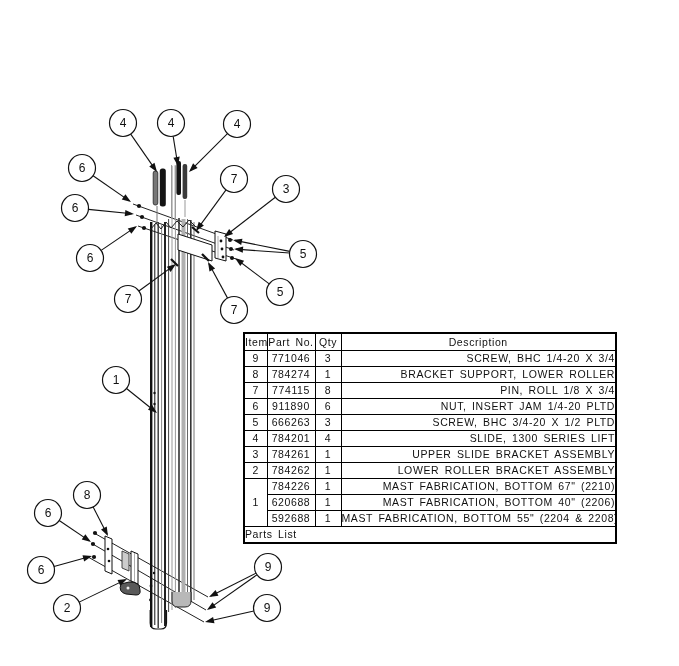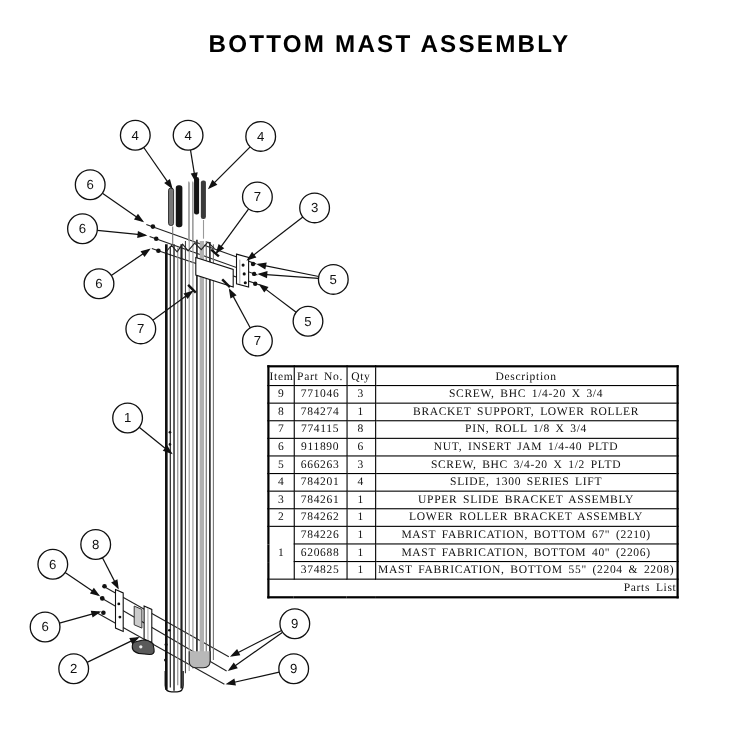--- a/index.html
+++ b/index.html
@@ -7,42 +7,41 @@
   .page{position:relative;width:679px;height:666px;background:#ffffff;overflow:hidden;}
   .page-title{
     position:absolute;top:27px;left:354px;transform:translateX(-50%);
     font-size:22px;font-weight:bold;letter-spacing:2px;color:#000;
     white-space:nowrap;font-family:"Liberation Sans",sans-serif;
   }
   svg.diagram{position:absolute;left:0;top:0;}
   .parts-table{
     position:absolute;left:243px;top:332px;width:372px;
     border-collapse:collapse;table-layout:fixed;
-    font-family:Liberation Serif, serif;font-size:10.5px;
+    font-family:Liberation Sans, sans-serif;font-size:10.5px;
     letter-spacing:0.6px;word-spacing:2px;color:#111;
     border:2px solid #000;
   }
   .parts-table td,.parts-table th{
     border:1px solid #000;height:15px;padding:0;line-height:13px;
     white-space:nowrap;overflow:hidden;font-weight:normal;
   }
   .parts-table thead th{height:16px;text-align:center;}
   .c-item{text-align:center;}
   .c-part{text-align:center;padding-left:2px;}
   .c-qty{text-align:center;}
-  .c-desc{text-align:center;padding-left:3px;}
-  .footer-cell{height:16px;text-align:right;}
+  .c-desc{text-align:right;padding-left:3px;}
+  .footer-cell{height:16px;text-align:left;}
   .callout-text{font-family:"Liberation Sans",sans-serif;font-size:12px;fill:#111;}
 </style>
 </head>
 <body>
 
 <div class="page">
 
-  <div class="page-title">BOTTOM MAST ASSEMBLY</div>
 
   <svg class="diagram" width="679" height="666" viewBox="0 0 679 666">
 
     <g stroke="#222" stroke-width="1">
       <line x1="133" y1="204" x2="233" y2="240"></line>
       <line x1="136" y1="215" x2="234" y2="250"></line>
       <line x1="138" y1="226" x2="236" y2="259"></line>
       <line x1="94" y1="533" x2="208" y2="597"></line>
       <line x1="91" y1="543" x2="206" y2="610"></line>
       <line x1="88" y1="557" x2="204" y2="622"></line>
@@ -274,21 +273,21 @@
         <tr>
           <td class="c-item">7</td>
           <td class="c-part">774115</td>
           <td class="c-qty">8</td>
           <td class="c-desc">PIN, ROLL 1/8 X 3/4</td>
         </tr>
         <tr>
           <td class="c-item">6</td>
           <td class="c-part">911890</td>
           <td class="c-qty">6</td>
-          <td class="c-desc">NUT, INSERT JAM 1/4-40 PLTD</td>
+          <td class="c-desc">NUT, INSERT JAM 1/4-20 PLTD</td>
         </tr>
         <tr>
           <td class="c-item">5</td>
           <td class="c-part">666263</td>
           <td class="c-qty">3</td>
           <td class="c-desc">SCREW, BHC 3/4-20 X 1/2 PLTD</td>
         </tr>
         <tr>
           <td class="c-item">4</td>
           <td class="c-part">784201</td>
@@ -312,21 +311,21 @@
           <td class="c-part">784226</td>
           <td class="c-qty">1</td>
           <td class="c-desc">MAST FABRICATION, BOTTOM 67" (2210)</td>
         </tr>
         <tr>
           <td class="c-part">620688</td>
           <td class="c-qty">1</td>
           <td class="c-desc">MAST FABRICATION, BOTTOM 40" (2206)</td>
         </tr>
         <tr>
-          <td class="c-part">374825</td>
+          <td class="c-part">592688</td>
           <td class="c-qty">1</td>
           <td class="c-desc">MAST FABRICATION, BOTTOM 55" (2204 &amp; 2208)</td>
         </tr>
       </tbody>
     <tfoot>
       <tr>
         <td class="footer-cell" colspan="4">Parts List</td>
       </tr>
     </tfoot>
   </table>

